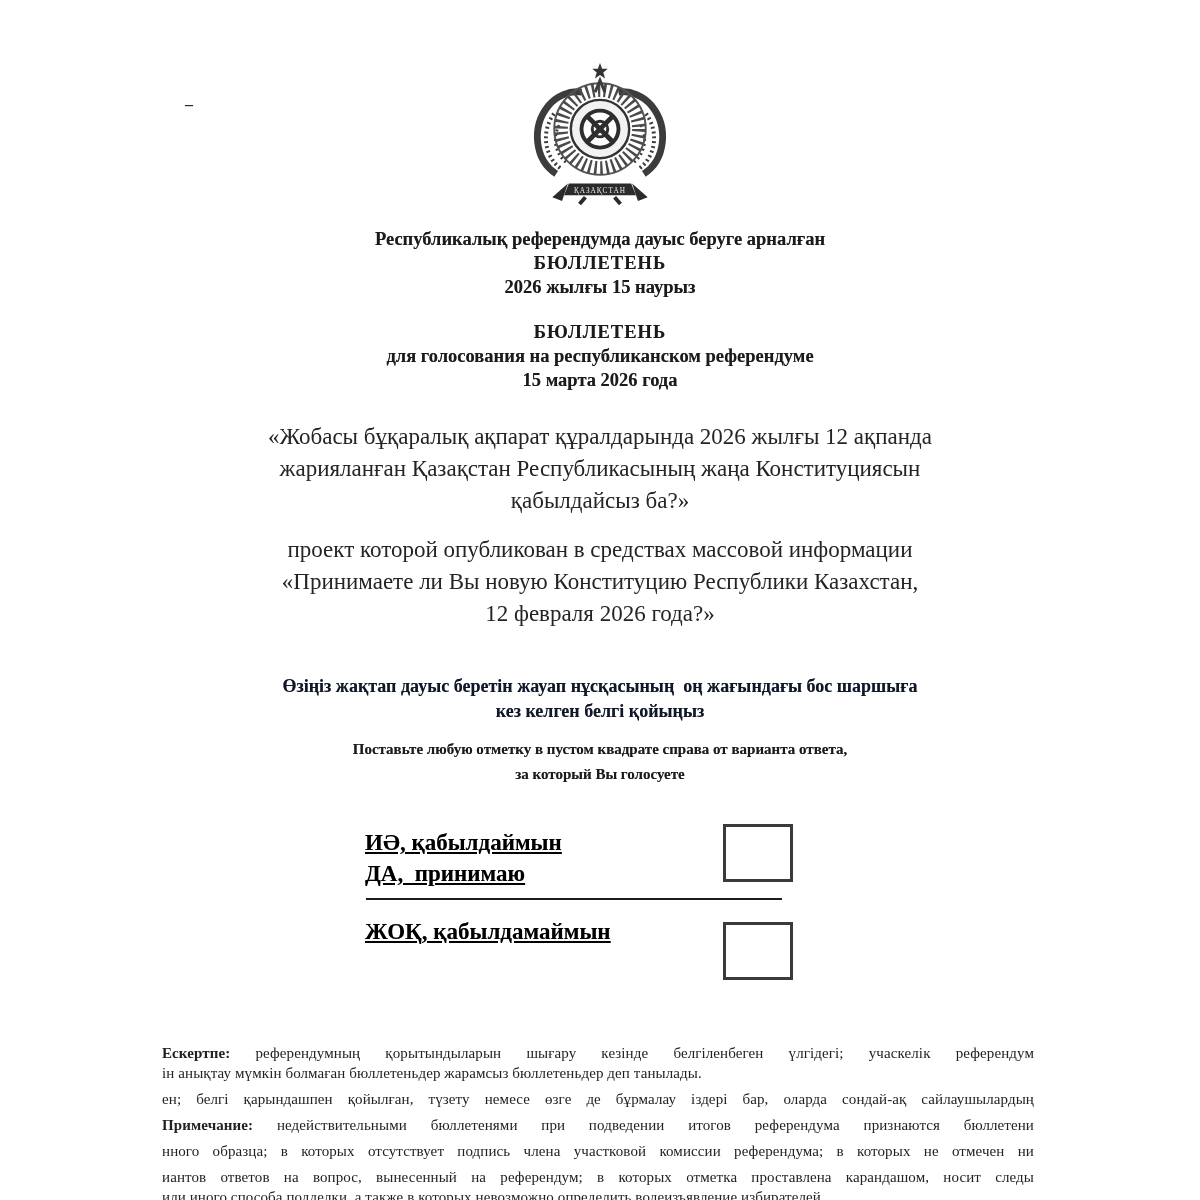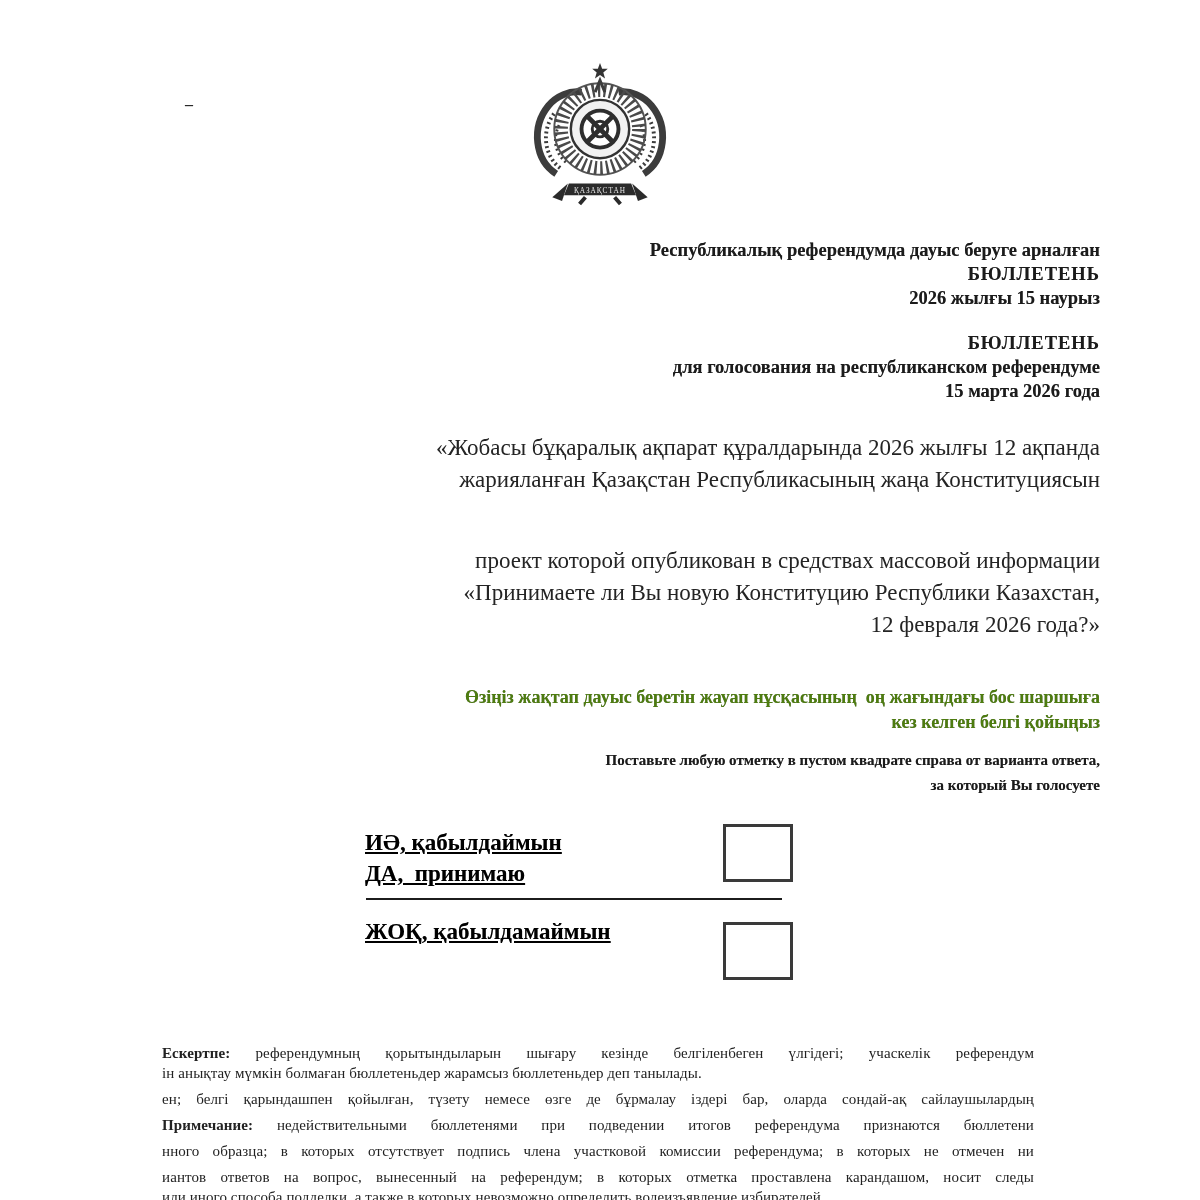--- a/index.html
+++ b/index.html
@@ -3,42 +3,42 @@
 <meta charset="utf-8">
 <style>
   html,body{margin:0;padding:0;}
   body{
     width:1200px;height:1200px;background:#ffffff;
     font-family:"Liberation Serif","DejaVu Serif",serif;
     color:#1e1e1e;position:relative;overflow:hidden;
   }
   .page{position:absolute;inset:0;background:#fff;}
   .line{white-space:pre;}
-  .center{text-align:right;margin-top:11px;}
+  .center{text-align:center;}
 
   .corner-dash{
     position:absolute;left:185px;top:96px;
     font-weight:bold;font-size:16px;color:#2a2a2a;letter-spacing:-1px;
   }
 
   .emblem{position:absolute;left:527px;top:57px;width:146px;height:150px;}
 
   .title-kk{position:absolute;left:100px;width:1000px;top:227px;
     font-weight:bold;font-size:18.5px;line-height:24px;color:#1b1b1b;}
   .title-ru{position:absolute;left:100px;width:1000px;top:320px;
     font-weight:bold;font-size:18.5px;line-height:24px;color:#1b1b1b;}
   .title-kk .line,.title-ru .line{text-shadow:0 0 .6px rgba(20,20,20,.5);}
 
   .question-kk{position:absolute;left:100px;width:1000px;top:421px;
     font-size:23px;line-height:32px;color:#242424;}
   .question-ru{position:absolute;left:100px;width:1000px;top:534px;
     font-size:23px;line-height:32px;color:#242424;}
 
   .instr-kk{position:absolute;left:100px;width:1000px;top:674px;
-    font-weight:bold;font-size:18px;line-height:25px;color:#4d7c0f;}
+    font-weight:bold;font-size:18px;line-height:25px;color:#0f172a;}
   .instr-ru{position:absolute;left:100px;width:1000px;top:737px;
     font-weight:bold;font-size:15px;line-height:25px;color:#1b1b1b;}
   .instr-kk .line,.instr-ru .line{text-shadow:0 0 .6px rgba(20,20,20,.5);}
 
   .opt-label{position:absolute;left:365px;font-weight:bold;font-size:23px;
     line-height:31px;color:#000000;text-shadow:0 0 .6px rgba(20,20,20,.45);text-decoration:underline;}
   .opt-label-1{top:827px;}
   .opt-label-2{top:916px;}
   .checkbox{position:absolute;left:723px;width:64px;height:52px;
     border:3px solid #3a3a3a;background:#fff;}
@@ -94,20 +94,21 @@
 
   <div class="title-ru center">
     <div class="line" style="letter-spacing:1px;">БЮЛЛЕТЕНЬ</div>
     <div class="line">для голосования на республиканском референдуме</div>
     <div class="line">15 марта 2026 года</div>
   </div>
 
   <div class="question-kk center">
     <div class="line">«Жобасы бұқаралық ақпарат құралдарында 2026 жылғы 12 ақпанда</div>
     <div class="line">жарияланған Қазақстан Республикасының жаңа Конституциясын</div>
+    <div class="line">қабылдайсыз ба?»</div>
   </div>
 
   <div class="question-ru center">
     <div class="line">проект которой опубликован в средствах массовой информации</div>
     <div class="line">«Принимаете ли Вы новую Конституцию Республики Казахстан,</div>
     <div class="line">12 февраля 2026 года?»</div>
   </div>
 
   <div class="instr-kk center">
     <div class="line">Өзіңіз жақтап дауыс беретін жауап нұсқасының  оң жағындағы бос шаршыға</div>

